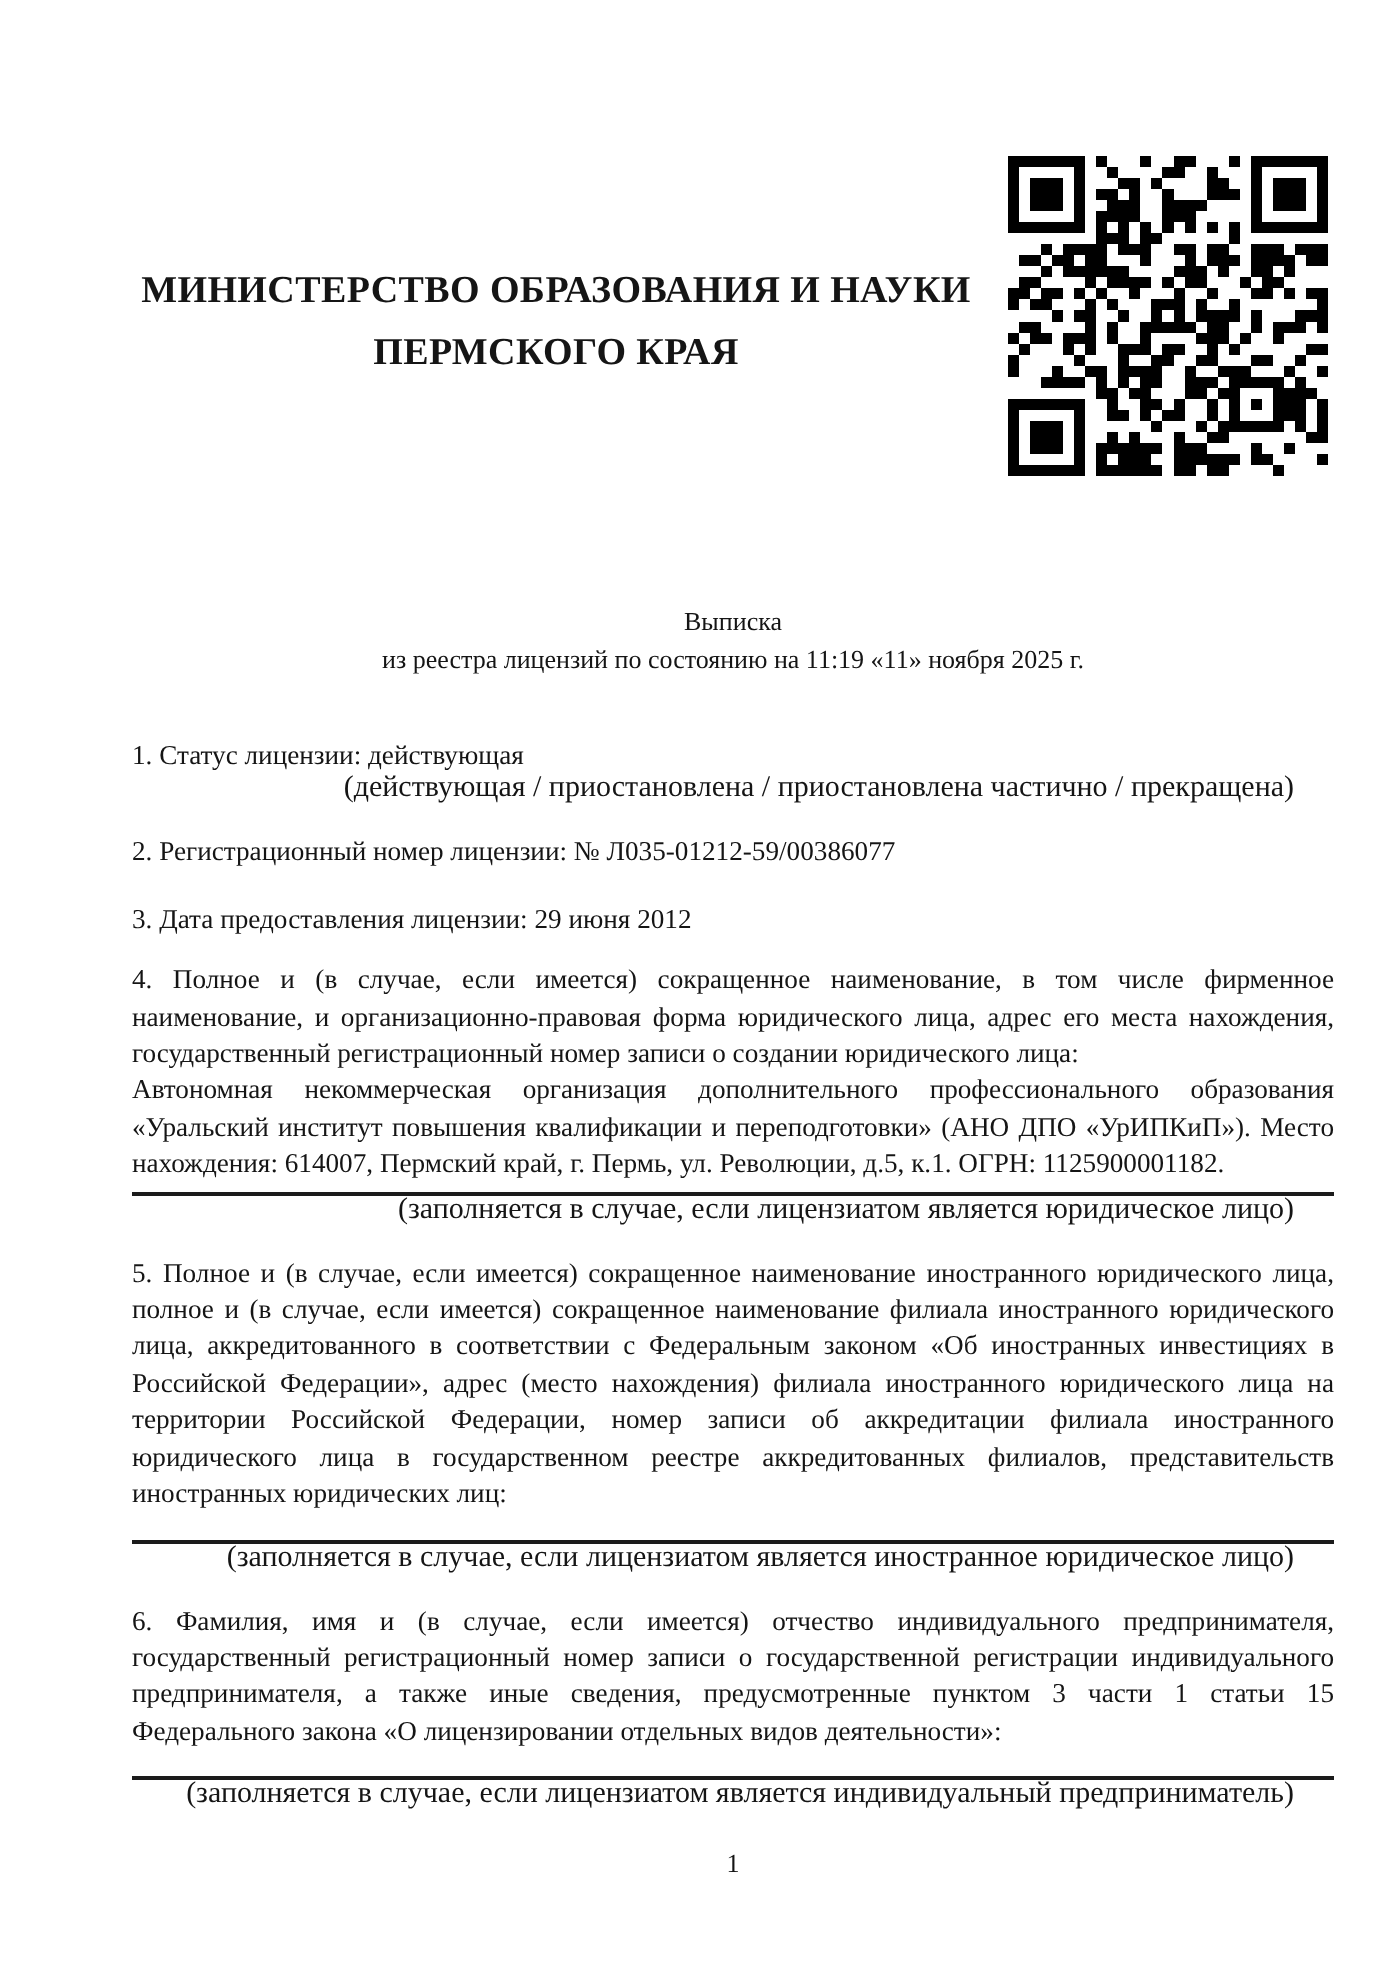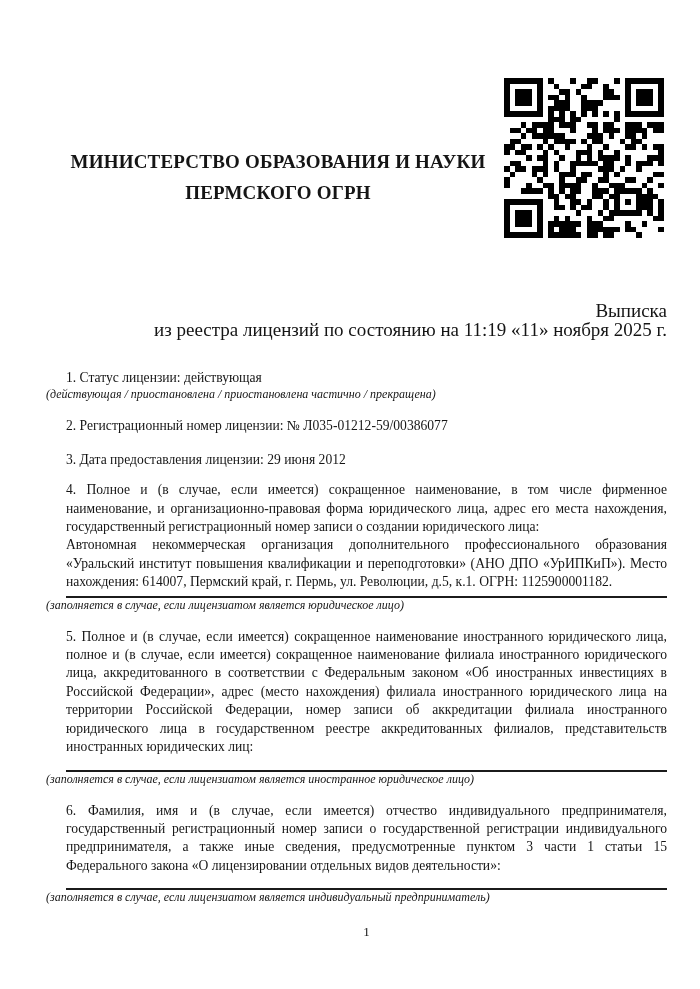--- a/index.html
+++ b/index.html
@@ -1,34 +1,34 @@
 <!DOCTYPE html>
 <html><head>
 <meta charset="utf-8">
 <style>
   html,body{margin:0;padding:0;background:#ffffff;}
   .page{
     position:relative;width:700px;height:989px;background:#ffffff;
     font-family:"Liberation Serif",serif;color:#151515;overflow:hidden;
   }
   
-  .letterhead{position:absolute;top:130px;left:66px;width:424px;text-align:center;margin-top:16px;}
+  .letterhead{position:absolute;top:130px;left:66px;width:424px;text-align:center;}
   .ministry-line{font-weight:bold;font-size:19px;line-height:31px;letter-spacing:.2px;}
   .letterhead-note{font-size:10.6px;line-height:14px;margin-top:2px;}
   
   .qr{position:absolute;top:78px;left:504px;width:160px;height:160px;shape-rendering:crispEdges;}
   
-  .doc-title{position:absolute;top:301px;left:66px;width:601px;text-align:right;font-size:19px;line-height:19px;}
+  .doc-title{position:absolute;top:301px;left:66px;width:601px;text-align:center;font-size:13px;line-height:19px;}
   
   .content{position:absolute;top:369px;left:66px;width:601px;font-size:13.6px;line-height:18.4px;}
   .content p{margin:0;}
   .just{text-align:justify;}
   .item{margin-bottom:15px;}
   .item.sp{margin-bottom:16px;}
-  .note{font-size:12px;line-height:14px;text-align:left;margin-top:1px;transform:translateX(-20px);font-style:italic;}
+  .note{font-size:15px;line-height:14px;text-align:right;margin-top:1px;transform:translateX(-20px);}
   .rule{border:none;border-top:2px solid #1b1b1b;margin:4px 0 0 0;height:0;}
   .rule.gap{margin-top:13px;}
   .pagenum{position:absolute;top:924px;left:66px;width:601px;text-align:center;font-size:13px;}
 </style>
 </head>
 <body>
 
 <div class="page">
 
   <svg class="qr" xmlns="http://www.w3.org/2000/svg" viewBox="0 0 29 29">
@@ -446,21 +446,21 @@
       <rect x="13" y="28" width="1" height="1" fill="#000000"></rect>
       <rect x="15" y="28" width="1" height="1" fill="#000000"></rect>
       <rect x="16" y="28" width="1" height="1" fill="#000000"></rect>
       <rect x="18" y="28" width="1" height="1" fill="#000000"></rect>
       <rect x="19" y="28" width="1" height="1" fill="#000000"></rect>
       <rect x="24" y="28" width="1" height="1" fill="#000000"></rect>
     </svg>
 
   <div class="letterhead">
     <div class="ministry-line">МИНИСТЕРСТВО ОБРАЗОВАНИЯ И НАУКИ</div>
-    <div class="ministry-line">ПЕРМСКОГО ОГРН</div>
+    <div class="ministry-line">ПЕРМСКОГО КРАЯ</div>
   </div>
 
   <div class="doc-title">
     <div>Выписка</div>
     <div>из реестра лицензий по состоянию на 11:19 «11» ноября 2025 г.</div>
   </div>
 
   <div class="content">
 
     <div class="item sp">

